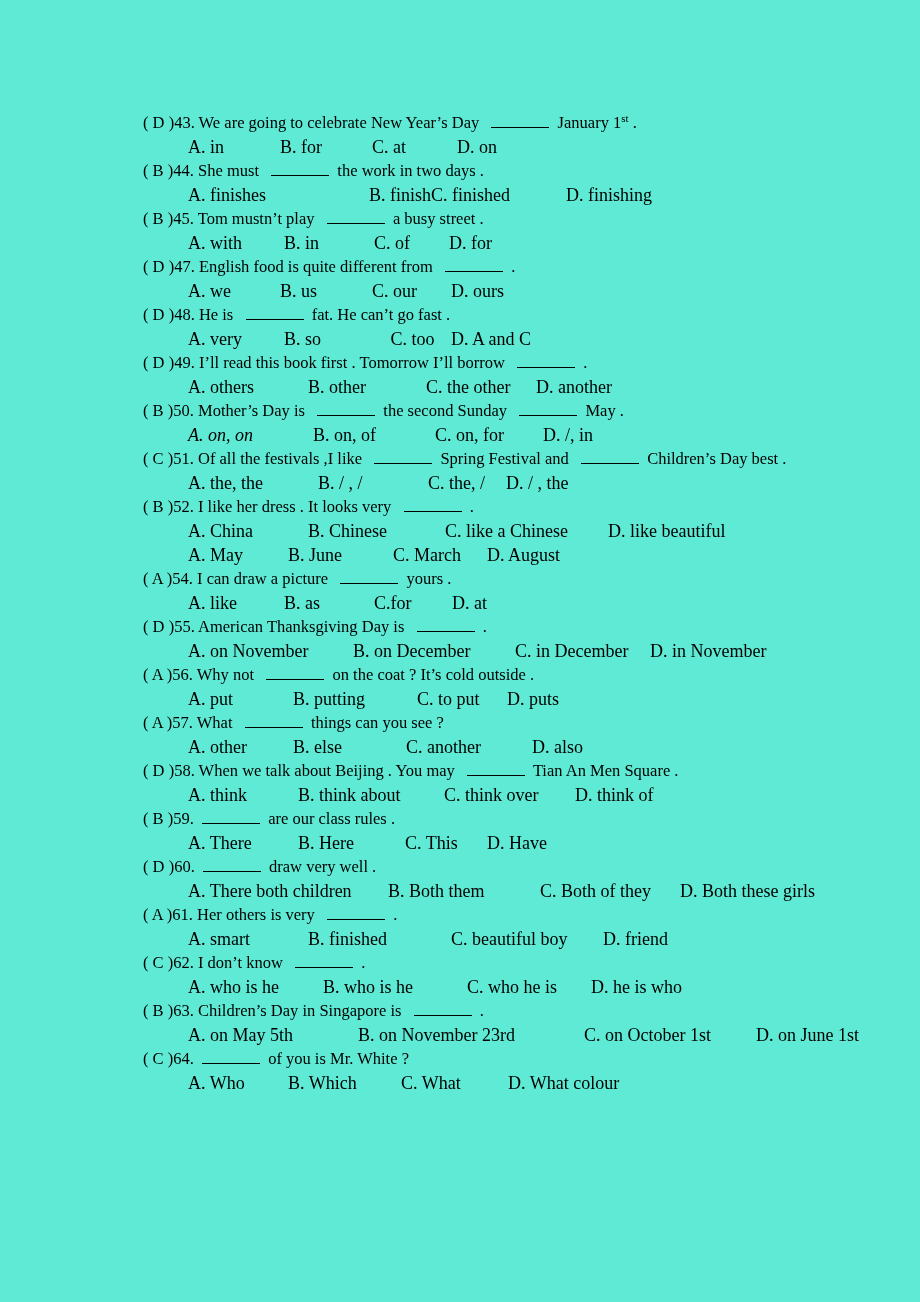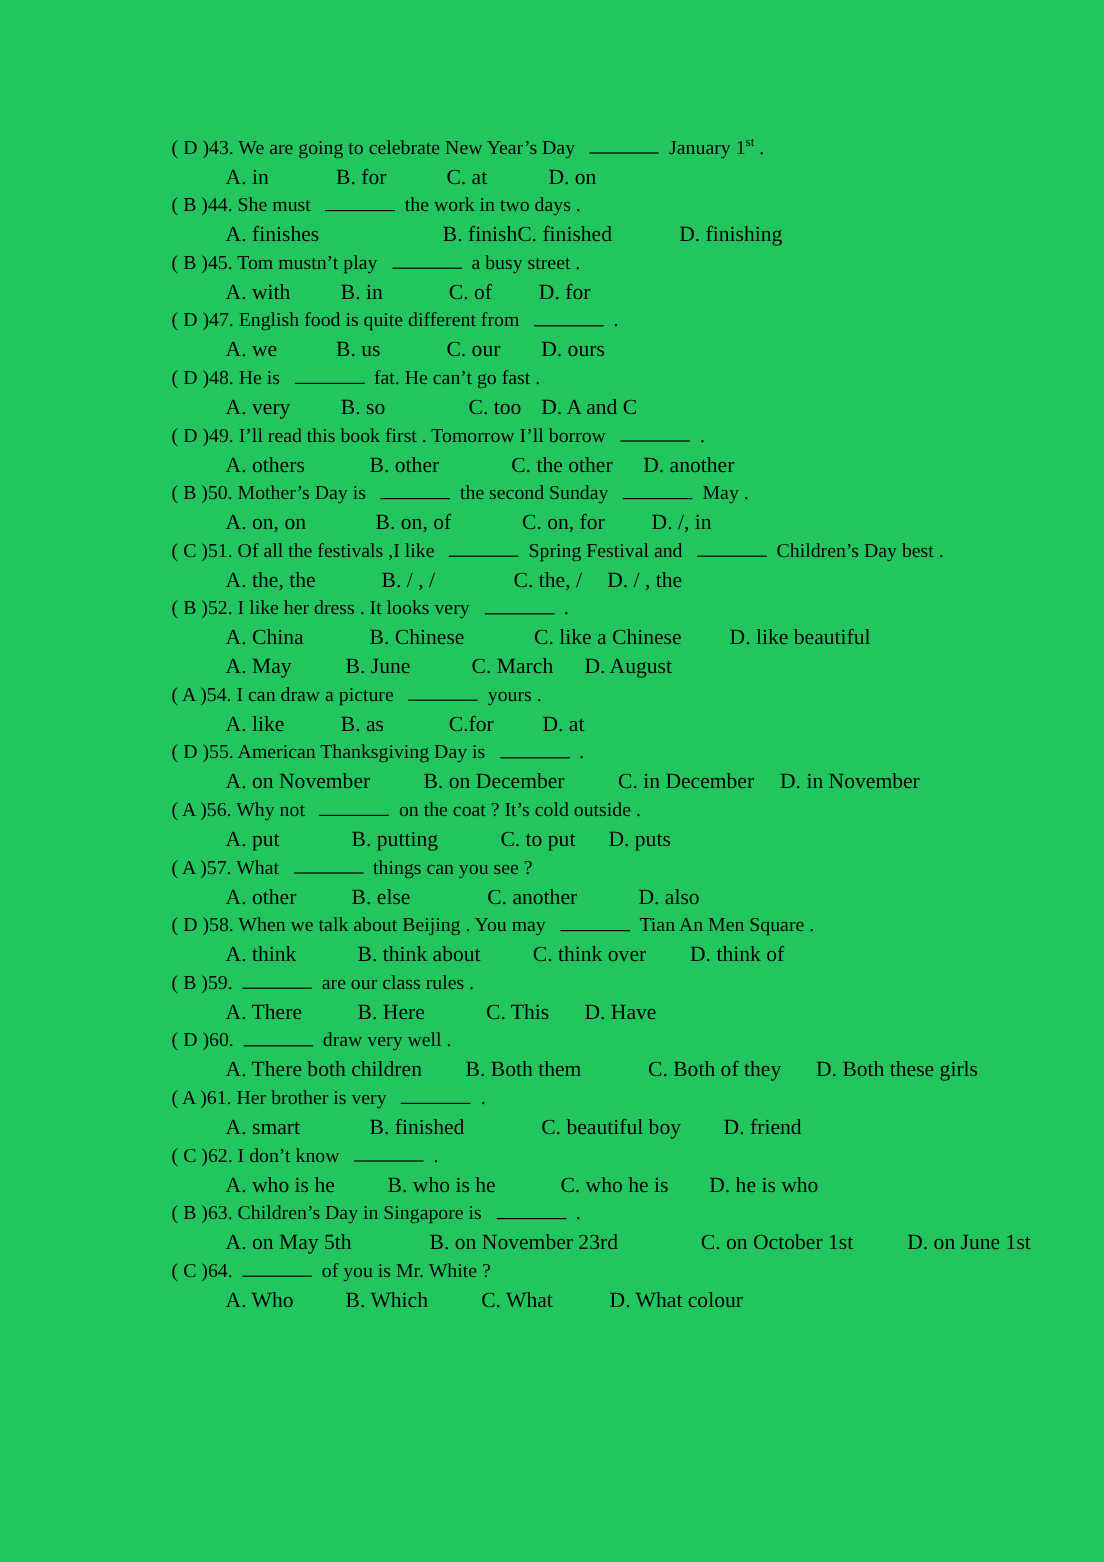--- a/index.html
+++ b/index.html
@@ -11,21 +11,21 @@
     width: 920px;
     height: 1302px;
     font-family: "Liberation Serif", "DejaVu Serif", serif;
     color: #000000;
     -webkit-font-smoothing: antialiased;
   }
   .page {
     position: relative;
     width: 920px;
     height: 1302px;
-    background: #22c55e;
+    background: #5eead4;
     overflow: hidden;
   }
   .content {
     position: absolute;
     left: 143px;
     top: 111px;
     width: 760px;
   }
   .qblock {
     margin: 0;
@@ -90,21 +90,21 @@
       <div class="qblock">
         <div class="qline"><span class="marker">( D )</span><span>48.</span> <span>He is</span>&nbsp;&nbsp;<span class="blank b-md"></span> <span>fat. He can’t go fast .</span></div>
         <div class="oline"><span class="opt" style="width: 96px;">A. very</span><span class="opt" style="width: 90px;">B. so</span><span class="opt" style="width: 77px; text-align: center;">C. too</span><span class="opt">D. A and C</span></div>
       </div>
       <div class="qblock">
         <div class="qline"><span class="marker">( D )</span><span>49.</span> <span>I’ll read this book first . Tomorrow I’ll borrow</span>&nbsp;&nbsp;<span class="blank b-md"></span> <span>.</span></div>
         <div class="oline"><span class="opt" style="width: 120px;">A. others</span><span class="opt" style="width: 118px;">B. other</span><span class="opt" style="width: 110px;">C. the other</span><span class="opt">D. another</span></div>
       </div>
       <div class="qblock">
         <div class="qline"><span class="marker">( B )</span><span>50.</span> <span>Mother’s Day is</span>&nbsp;&nbsp;<span class="blank b-md"></span> <span>the second Sunday</span>&nbsp;&nbsp;<span class="blank b-md"></span> <span>May .</span></div>
-        <div class="oline"><span class="opt" style="width: 125px;">A. on, on</span><span class="opt" style="width: 122px;">B. on, of</span><span class="opt" style="width: 108px;">C. on, for</span><span class="opt">D. /, in</span></div>
+        <div class="oline"><span class="opt" style="width: 125px; font-style: italic;">A. on, on</span><span class="opt" style="width: 122px;">B. on, of</span><span class="opt" style="width: 108px;">C. on, for</span><span class="opt">D. /, in</span></div>
       </div>
       <div class="qblock">
         <div class="qline"><span class="marker">( C )</span><span>51.</span> <span>Of all the festivals ,I like</span>&nbsp;&nbsp;<span class="blank b-md"></span> <span>Spring Festival and</span>&nbsp;&nbsp;<span class="blank b-md"></span> <span>Children’s Day best .</span></div>
         <div class="oline"><span class="opt" style="width: 130px;">A. the, the</span><span class="opt" style="width: 110px;">B. / , /</span><span class="opt" style="width: 78px;">C. the, /</span><span class="opt">D. / , the</span></div>
       </div>
       <div class="qblock">
         <div class="qline"><span class="marker">( B )</span><span>52.</span> <span>I like her dress . It looks very</span>&nbsp;&nbsp;<span class="blank b-md"></span> <span>.</span></div>
         <div class="oline"><span class="opt" style="width: 120px;">A. China</span><span class="opt" style="width: 137px;">B. Chinese</span><span class="opt" style="width: 163px;">C. like a Chinese</span><span class="opt">D. like beautiful</span></div>
       </div>
       <div class="qblock">
@@ -132,21 +132,21 @@
       </div>
       <div class="qblock">
         <div class="qline"><span class="marker">( B )</span><span>59.</span> <span class="blank b-md"></span> <span>are our class rules .</span></div>
         <div class="oline"><span class="opt" style="width: 110px;">A. There</span><span class="opt" style="width: 107px;">B. Here</span><span class="opt" style="width: 82px;">C. This</span><span class="opt">D. Have</span></div>
       </div>
       <div class="qblock">
         <div class="qline"><span class="marker">( D )</span><span>60.</span> <span class="blank b-md"></span> <span>draw very well .</span></div>
         <div class="oline"><span class="opt" style="width: 200px;">A. There both children</span><span class="opt" style="width: 152px;">B. Both them</span><span class="opt" style="width: 140px;">C. Both of they</span><span class="opt">D. Both these girls</span></div>
       </div>
       <div class="qblock">
-        <div class="qline"><span class="marker">( A )</span><span>61.</span> <span>Her brother is very</span>&nbsp;&nbsp;<span class="blank b-md"></span> <span>.</span></div>
+        <div class="qline"><span class="marker">( A )</span><span>61.</span> <span>Her others is very</span>&nbsp;&nbsp;<span class="blank b-md"></span> <span>.</span></div>
         <div class="oline"><span class="opt" style="width: 120px;">A. smart</span><span class="opt" style="width: 143px;">B. finished</span><span class="opt" style="width: 152px;">C. beautiful boy</span><span class="opt">D. friend</span></div>
       </div>
       <div class="qblock">
         <div class="qline"><span class="marker">( C )</span><span>62.</span> <span>I don’t know</span>&nbsp;&nbsp;<span class="blank b-md"></span> <span>.</span></div>
         <div class="oline"><span class="opt" style="width: 135px;">A. who is he</span><span class="opt" style="width: 144px;">B. who is he</span><span class="opt" style="width: 124px;">C. who he is</span><span class="opt">D. he is who</span></div>
       </div>
       <div class="qblock">
         <div class="qline"><span class="marker">( B )</span><span>63.</span> <span>Children’s Day in Singapore is</span>&nbsp;&nbsp;<span class="blank b-md"></span> <span>.</span></div>
         <div class="oline"><span class="opt" style="width: 170px;">A. on May 5th</span><span class="opt" style="width: 226px;">B. on November 23rd</span><span class="opt" style="width: 172px;">C. on October 1st</span><span class="opt">D. on June 1st</span></div>
       </div>

